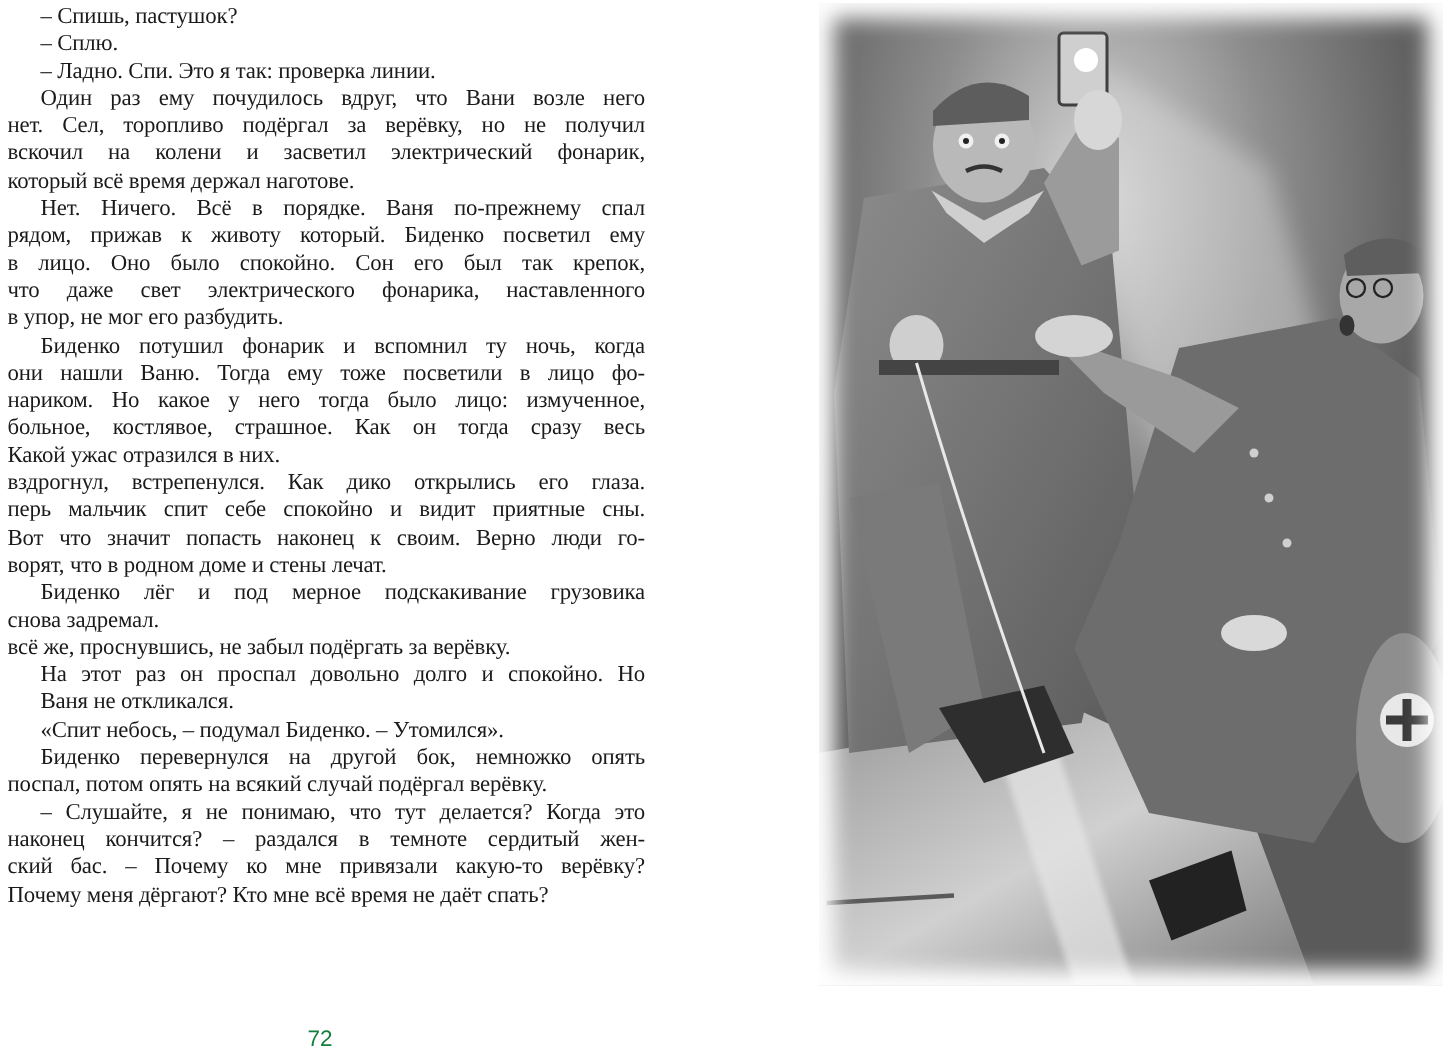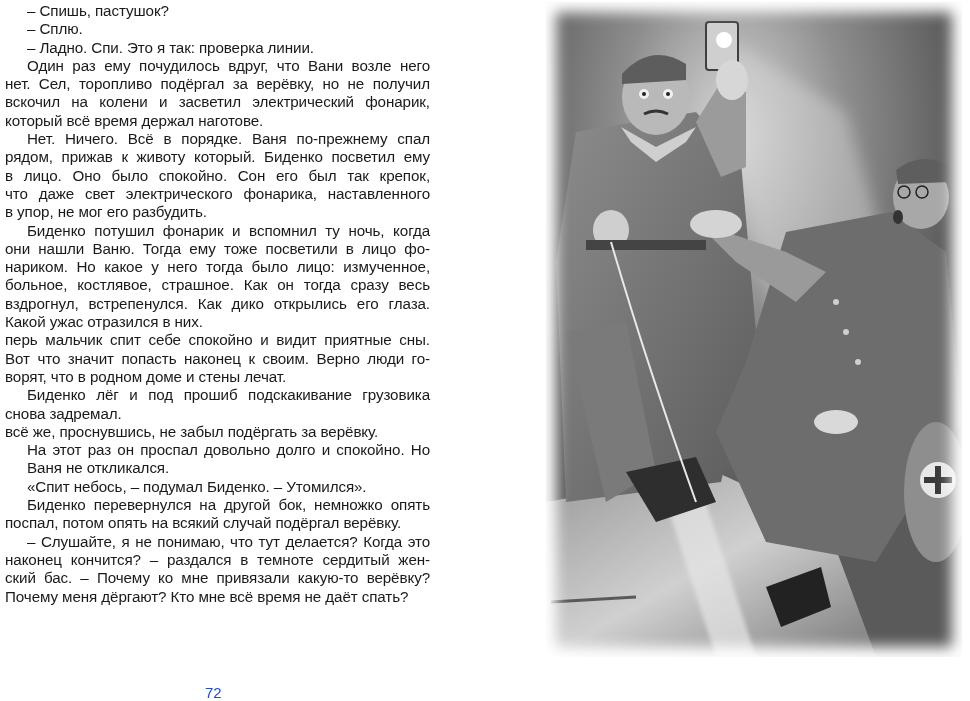--- a/index.html
+++ b/index.html
@@ -5,25 +5,25 @@
   html, body { margin: 0; padding: 0; }
   body {
     width: 970px; height: 701px; background: #ffffff; position: relative; overflow: hidden;
     font-family: "Liberation Sans", "DejaVu Sans", sans-serif; color: #1a1a1a;
   }
   .text-column {
     position: absolute; left: 5px; top: 2px; width: 425px;
     font-size: 15.2px; line-height: 18.3px; text-align: justify;
     letter-spacing: -0.1px;
   }
-  .line { display: block; white-space: nowrap; }
+  .line { display: block; white-space: nowrap; font-family: Liberation Serif, serif; }
   .line.just { text-align: justify; text-align-last: justify; white-space: normal; }
   .line.indent { padding-left: 22px; }
   .page-number {
-    position: absolute; left: 205px; top: 684px; font-size: 15px; color: #1d4ed8;
+    position: absolute; left: 205px; top: 684px; font-size: 15px; color: #15803d;
   }
   .illustration {
     position: absolute; left: 546px; top: 2px; width: 416px; height: 655px;
     overflow: hidden;
   }
   .illustration svg { display: block; }
   .vignette {
     position: absolute; inset: 0; pointer-events: none;
     box-shadow: inset 0 0 14px 10px #ffffff;
   }
@@ -41,26 +41,26 @@
     <span class="line">который всё время держал наготове.</span>
     <span class="line just indent">Нет. Ничего. Всё в порядке. Ваня по-прежнему спал</span>
     <span class="line just">рядом, прижав к животу который. Биденко посветил ему</span>
     <span class="line just">в лицо. Оно было спокойно. Сон его был так крепок,</span>
     <span class="line just">что даже свет электрического фонарика, наставленного</span>
     <span class="line">в упор, не мог его разбудить.</span>
     <span class="line just indent">Биденко потушил фонарик и вспомнил ту ночь, когда</span>
     <span class="line just">они нашли Ваню. Тогда ему тоже посветили в лицо фо-</span>
     <span class="line just">нариком. Но какое у него тогда было лицо: измученное,</span>
     <span class="line just">больное, костлявое, страшное. Как он тогда сразу весь</span>
+    <span class="line">Какой ужас отразился в них.</span>
     <span class="line just">вздрогнул, встрепенулся. Как дико открылись его глаза.</span>
-    <span class="line">Какой ужас отразился в них.</span>
     <span class="line just">перь мальчик спит себе спокойно и видит приятные сны.</span>
     <span class="line just">Вот что значит попасть наконец к своим. Верно люди го-</span>
     <span class="line">ворят, что в родном доме и стены лечат.</span>
-    <span class="line just indent">Биденко лёг и под прошиб подскакивание грузовика</span>
+    <span class="line just indent">Биденко лёг и под мерное подскакивание грузовика</span>
     <span class="line">снова задремал.</span>
     <span class="line">всё же, проснувшись, не забыл подёргать за верёвку.</span>
     <span class="line just indent">На этот раз он проспал довольно долго и спокойно. Но</span>
     <span class="line indent">Ваня не откликался.</span>
     <span class="line indent">«Спит небось, – подумал Биденко. – Утомился».</span>
     <span class="line just indent">Биденко перевернулся на другой бок, немножко опять</span>
     <span class="line">поспал, потом опять на всякий случай подёргал верёвку.</span>
     <span class="line just indent">– Слушайте, я не понимаю, что тут делается? Когда это</span>
     <span class="line just">наконец кончится? – раздался в темноте сердитый жен-</span>
     <span class="line just">ский бас. – Почему ко мне привязали какую-то верёвку?</span>

